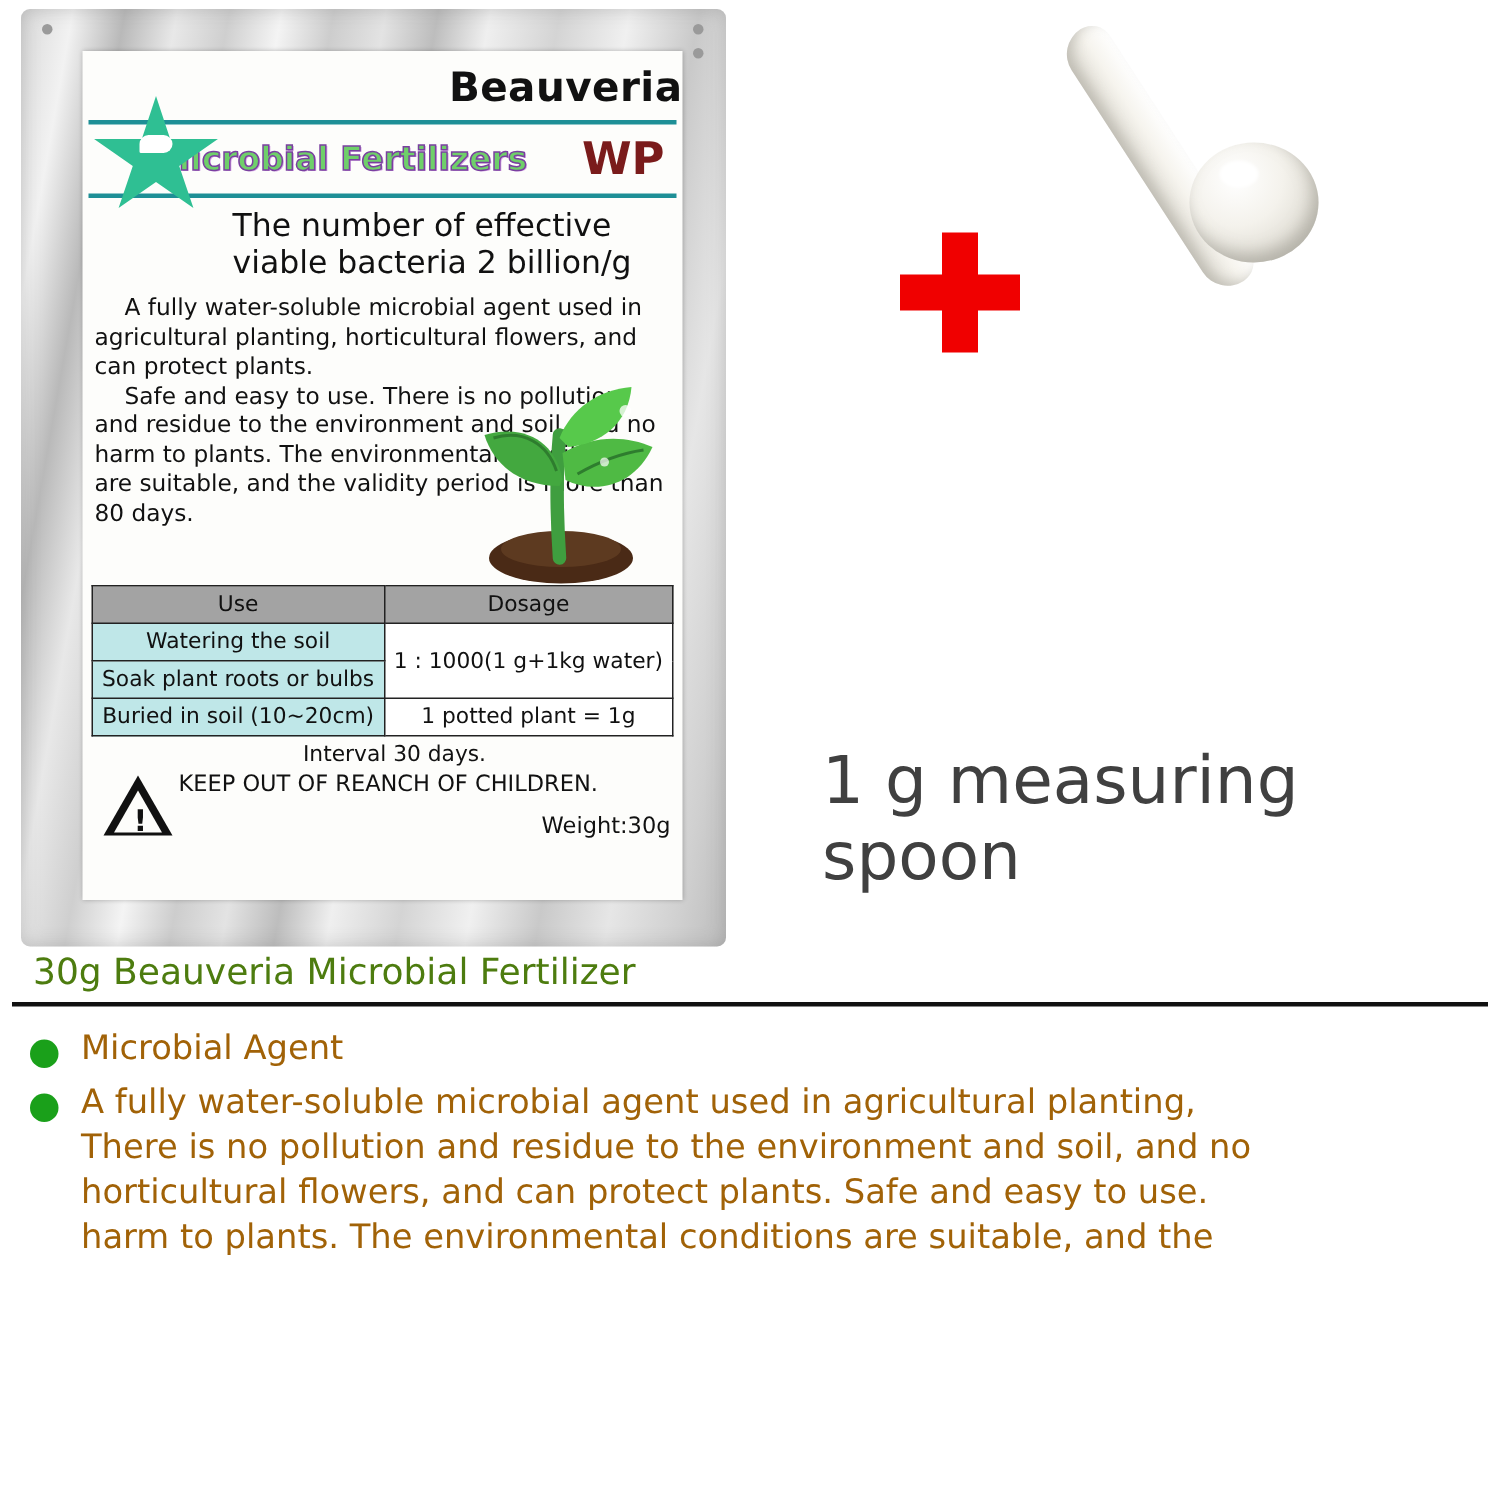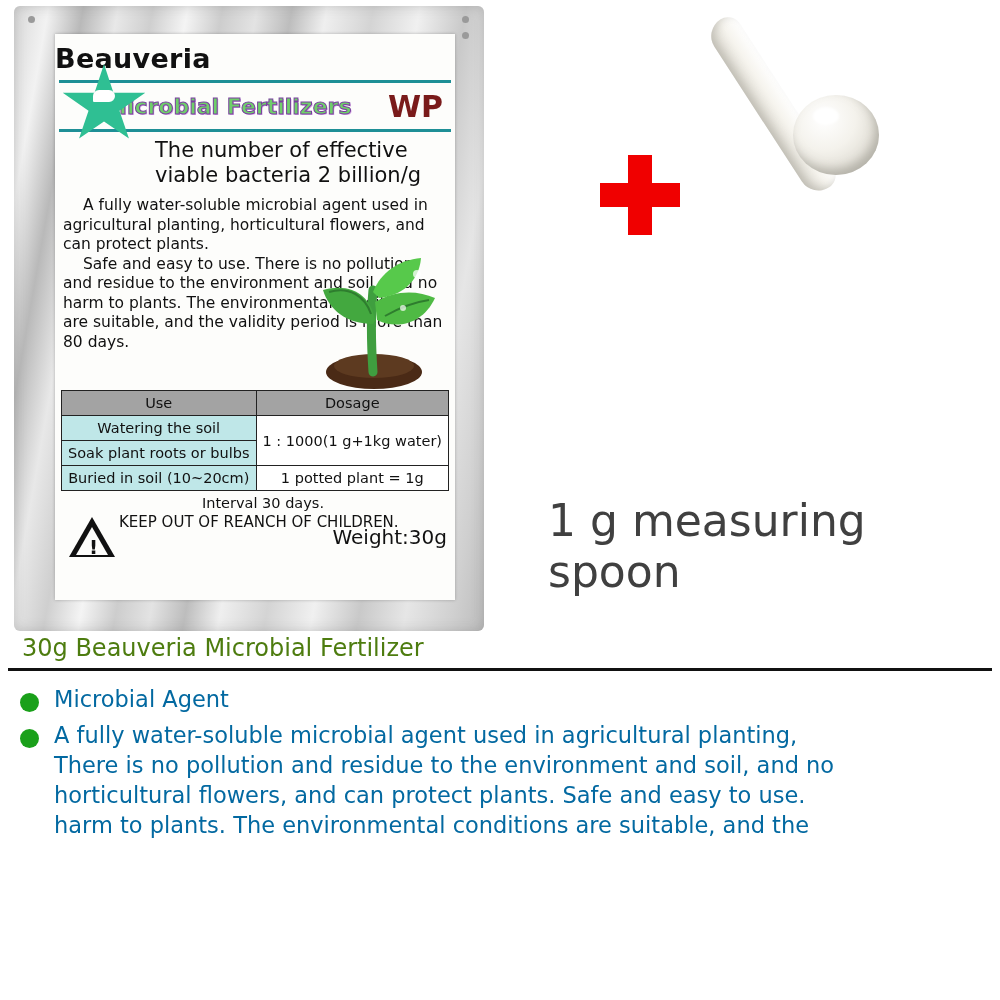--- a/index.html
+++ b/index.html
@@ -25,21 +25,21 @@
   }
   .notch{position:absolute;width:7px;height:7px;border-radius:50%;background:#9a9a9a;}
 
   
   #label{
     position:absolute;left:55px;top:34px;width:400px;height:566px;
     background:#fdfdfb;
     box-shadow:0 0 3px rgba(0,0,0,.25);
   }
   #label-title{
-    text-align:left;font-weight:bold;font-size:27px;color:#111;
+    text-align:right;font-weight:bold;font-size:27px;color:#111;
     padding:9px 0 6px 0;letter-spacing:.3px;
   }
   #title-rule{height:3px;background:#1e8f96;margin:0 4px;}
   #band{
     position:relative;height:46px;margin:0 4px;
     border-bottom:3px solid #1e8f96;
     display:flex;align-items:center;
   }
   #band-text{
     font-weight:bold;font-size:22px;
@@ -107,21 +107,21 @@
     border-left:16px solid transparent;border-right:16px solid transparent;
     border-bottom:28px solid #fdfdfb;
   }
   #warn-bang{
     position:absolute;left:26px;top:22px;font-size:20px;font-weight:bold;color:#111;
   }
   #keepout{
     position:absolute;left:56px;top:0;font-size:15px;color:#111;
   }
   #weight{
-    position:absolute;right:0;top:12px;font-size:20px;color:#111;text-align:center;
+    position:absolute;right:0;top:28px;font-size:15px;color:#111;text-align:center;
   }
 
   
   #pouch-caption{
     position:absolute;left:22px;top:634px;font-size:24px;color:#4d7c0f;
   }
 
   
   #plus{position:absolute;left:600px;top:155px;width:80px;height:80px;}
   #plus .h{position:absolute;left:0;top:28px;width:80px;height:24px;background:#f00000;}
@@ -157,21 +157,21 @@
     position:absolute;left:8px;top:668px;width:984px;height:3px;background:#111;
   }
 
   
   #bullets{position:absolute;left:8px;top:684px;width:984px;}
   .bullet-row{position:relative;padding-left:46px;margin-bottom:6px;}
   .dot{
     position:absolute;left:12px;top:9px;width:19px;height:19px;border-radius:50%;
     background:#1aa01a;
   }
-  .b-text{font-size:22.5px;line-height:30px;color:#0369a1;}
+  .b-text{font-size:22.5px;line-height:30px;color:#a16207;}
   .b-red{color:#f00000;}
   .indent-b{display:block;padding-left:62px;}
   .indent-c{display:block;padding-left:10px;}
 </style>
 </head>
 <body>
 
 <div id="product-area">
 
   <div id="pouch">

